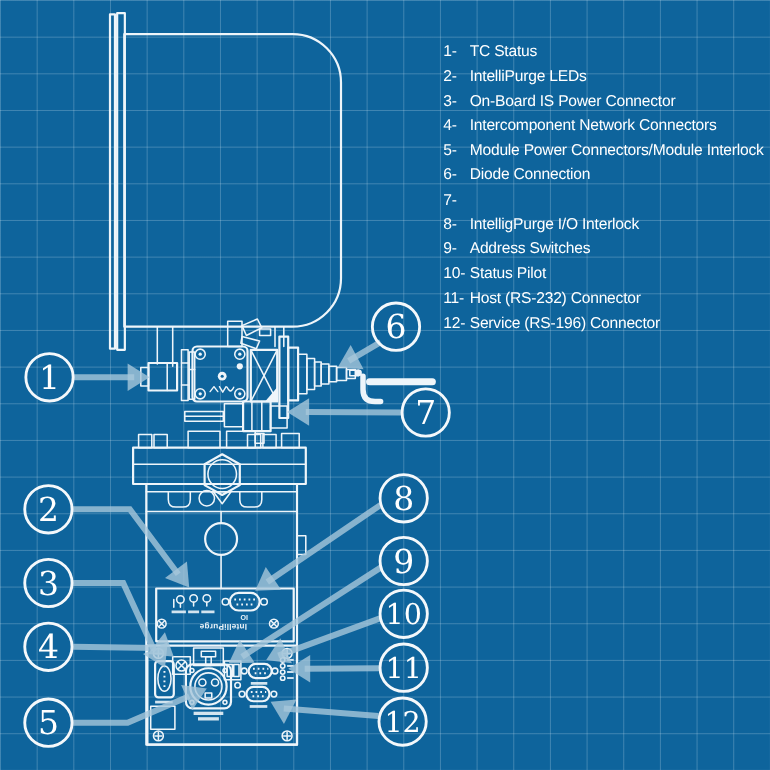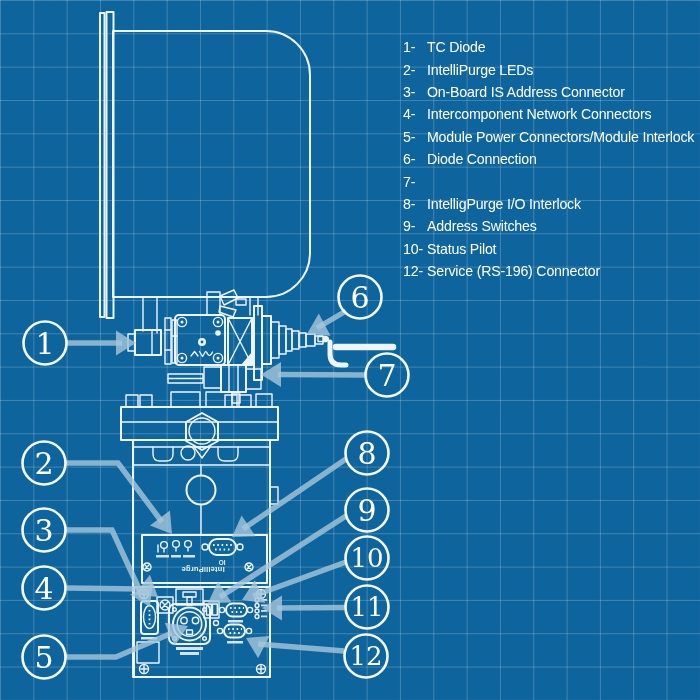--- a/index.html
+++ b/index.html
@@ -343,29 +343,29 @@
       <polygon class="ah" points="0,0 -20,-12.5 -20,12.5" transform="translate(246,638) rotate(207)"></polygon>
       <circle class="cocir" cx="366" cy="656" r="21.5"></circle>
       <text class="conum two" x="366" y="665">12</text>
     </g>
   </g>
 </svg>
 
 <div class="legend">
   <div class="lrow">
         <span class="lnum">1-</span>
-        <span>TC Diode</span>
+        <span>TC Status</span>
       </div>
   <div class="lrow">
         <span class="lnum">2-</span>
         <span>IntelliPurge LEDs</span>
       </div>
   <div class="lrow">
         <span class="lnum">3-</span>
-        <span>On-Board IS Address Connector</span>
+        <span>On-Board IS Power Connector</span>
       </div>
   <div class="lrow">
         <span class="lnum">4-</span>
         <span>Intercomponent Network Connectors</span>
       </div>
   <div class="lrow">
         <span class="lnum">5-</span>
         <span>Module Power Connectors/Module Interlock</span>
       </div>
   <div class="lrow">
@@ -381,18 +381,22 @@
       </div>
   <div class="lrow">
         <span class="lnum">9-</span>
         <span>Address Switches</span>
       </div>
   <div class="lrow">
         <span class="lnum">10-</span>
         <span>Status Pilot</span>
       </div>
   <div class="lrow">
+        <span class="lnum">11-</span>
+        <span>Host (RS-232) Connector</span>
+      </div>
+  <div class="lrow">
         <span class="lnum">12-</span>
         <span>Service (RS-196) Connector</span>
       </div>
 </div>
 
 </div>
 
 </body></html>

